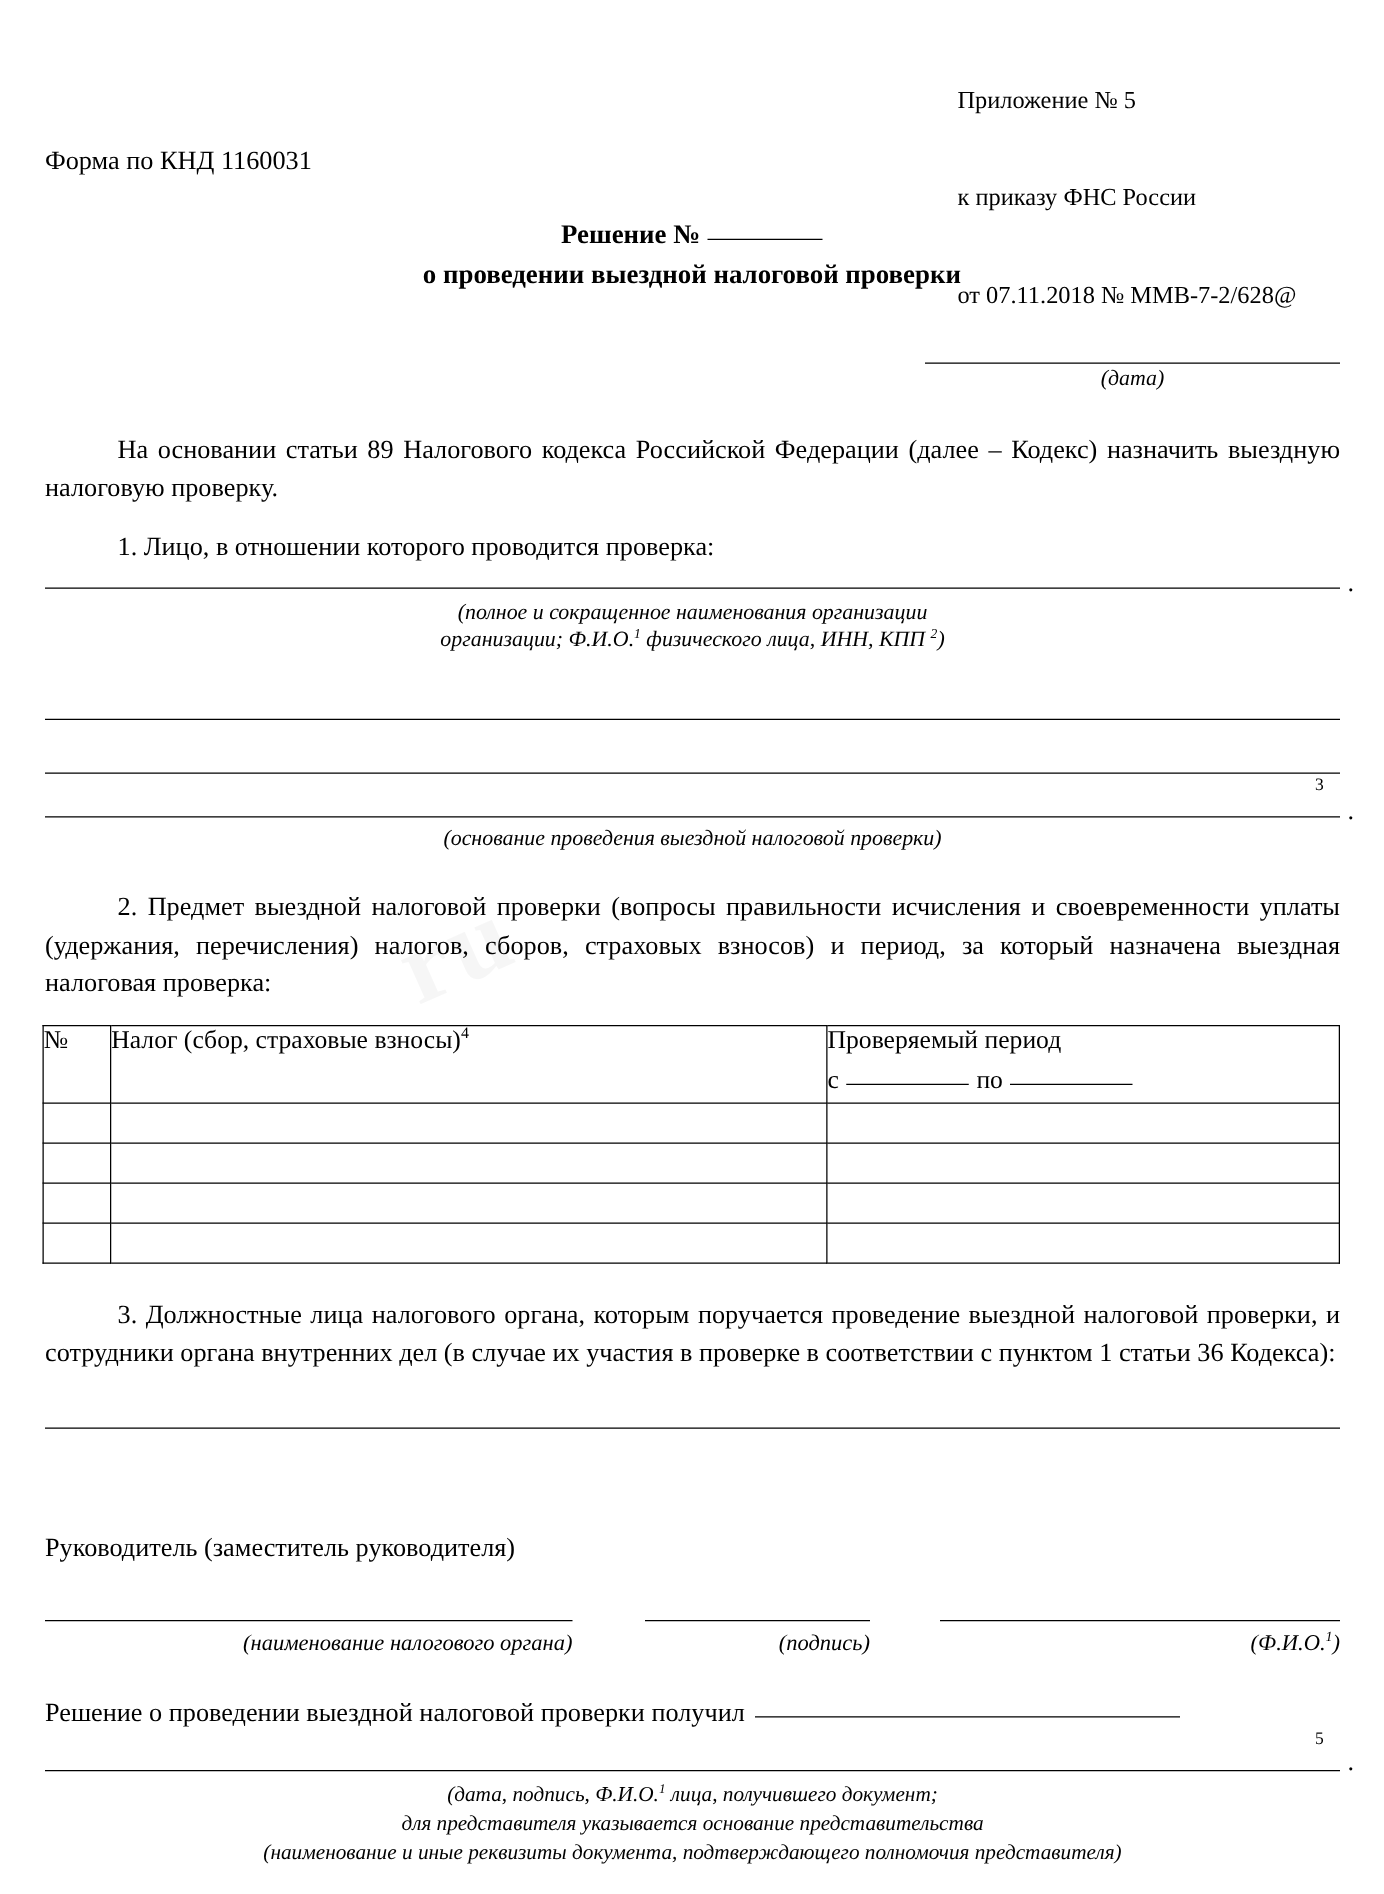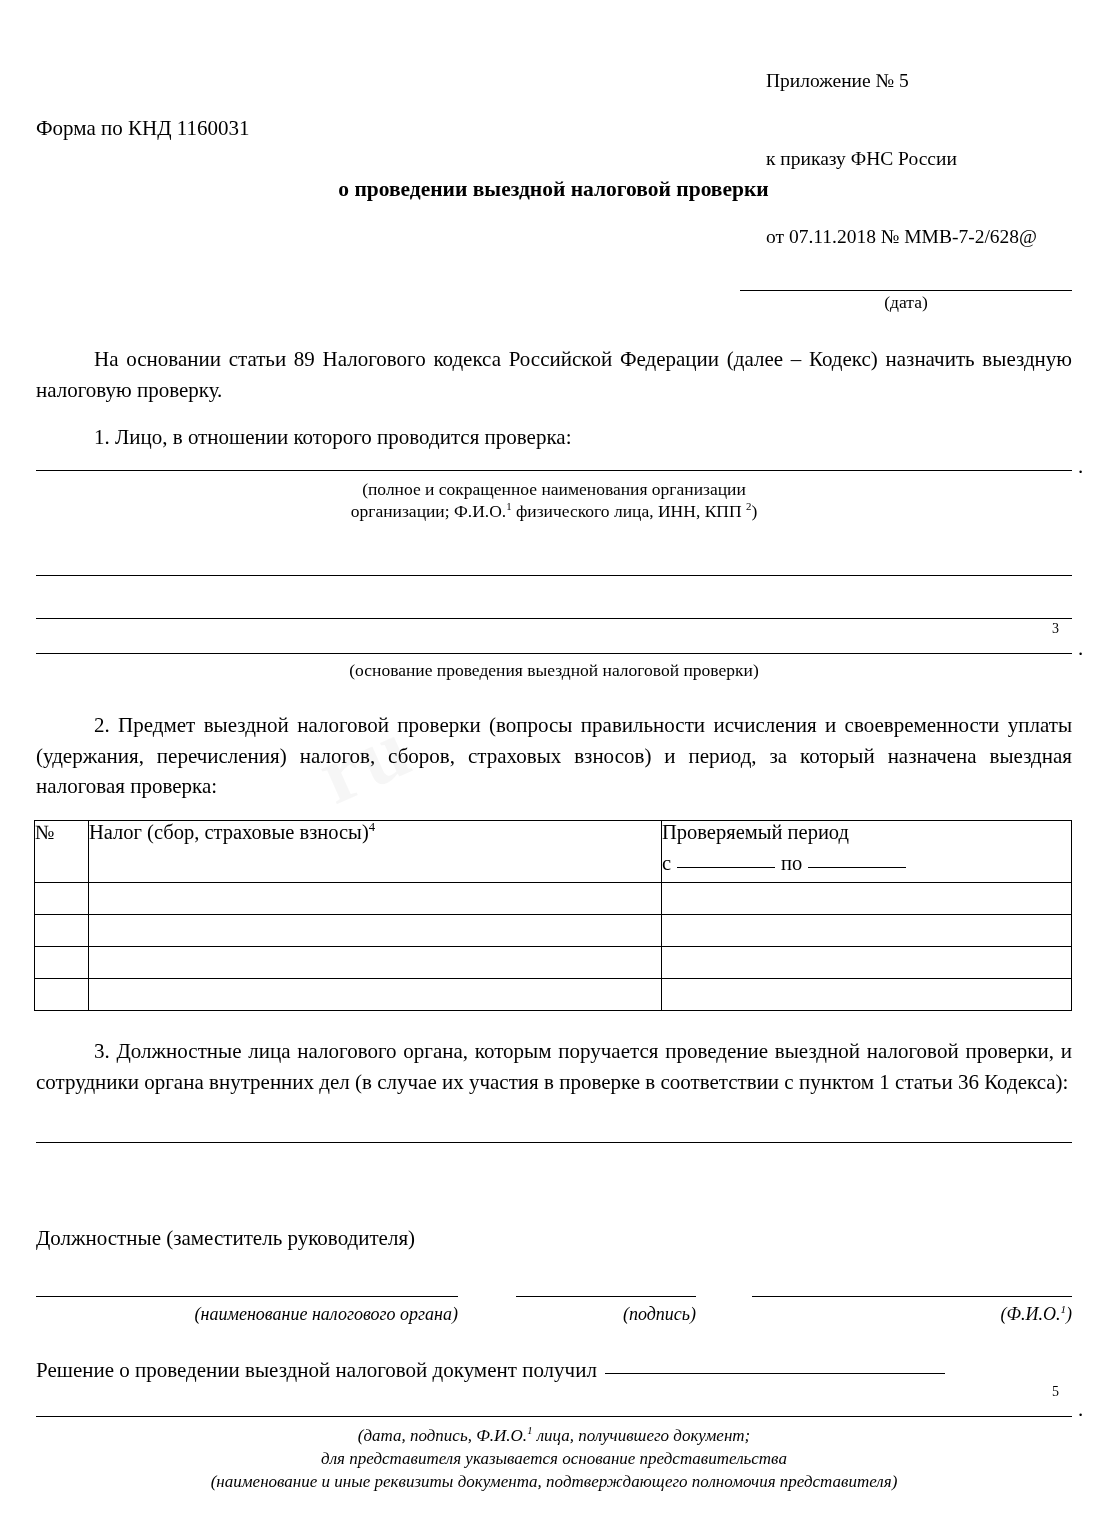--- a/index.html
+++ b/index.html
@@ -68,20 +68,21 @@
     position: absolute;
     left: 740px;
     top: 272px;
     width: 332px;
   }
   .rule-full {
     border-bottom: 1.5px solid #000;
     height: 18px;
   }
   .caption {
+    font-style: italic;
     font-size: 17.5px;
     line-height: 22px;
     text-align: center;
   }
   .caption-sm {
     font-style: italic;
     font-size: 16.5px;
     line-height: 21px;
     text-align: center;
   }
@@ -234,20 +235,23 @@
 
   <div class="appendix">
     <div>Приложение № 5</div>
     <div>к приказу ФНС России</div>
     <div>от 07.11.2018 № ММВ-7-2/628@</div>
   </div>
 
   <div class="form-code">Форма по КНД 1160031</div>
 
   <div class="title-block">
+    <span class="title-line1">
+      <span>Решение №</span><span class="title-rule"></span>
+    </span>
     <span class="title-line2">о проведении выездной налоговой проверки</span>
   </div>
 
   <div class="date-wrap">
     <div class="rule-full"></div>
     <div class="caption">(дата)</div>
   </div>
 
   <div class="para p-osnovanie">На основании статьи 89 Налогового кодекса Российской Федерации (далее – Кодекс) назначить выездную налоговую проверку.</div>
 
@@ -310,36 +314,36 @@
         <td class="cell-empty"></td>
       </tr>
     </tbody>
   </table>
 
   <div class="para p-item3">3. Должностные лица налогового органа, которым поручается проведение выездной налоговой проверки, и сотрудники органа внутренних дел (в случае их участия в проверке в соответствии с пунктом 1 статьи 36 Кодекса):</div>
 
   <div class="line-row" style="top:1142px;"></div>
 
 
-  <div class="sig-head">Должностные (заместитель руководителя)</div>
+  <div class="sig-head">Руководитель (заместитель руководителя)</div>
 
   <div class="sig-rules">
     <div class="sig-rule" style="left:36px;  width:422px;"></div>
     <div class="sig-rule" style="left:516px; width:180px;"></div>
     <div class="sig-rule" style="left:752px; width:320px;"></div>
   </div>
 
   <div class="sig-cap" style="left:36px;  top:1304px; width:422px;">(наименование налогового органа)</div>
   <div class="sig-cap" style="left:516px; top:1304px; width:180px;">(подпись)</div>
   <div class="sig-cap" style="left:752px; top:1304px; width:320px;">
     <span>(Ф.И.О.</span><sup>1</sup><span>)</span>
   </div>
 
   <div class="received">
-    <span>Решение о проведении выездной налоговой документ получил</span><span class="received-rule"></span>
+    <span>Решение о проведении выездной налоговой проверки получил</span><span class="received-rule"></span>
   </div>
 
   <div class="sup-mark" style="left:1052px; top:1385px;">5</div>
   <div class="dot" style="left:1078px; top:1399px;">.</div>
 
   <div class="line-row" style="top:1416px;"></div>
 
   <div class="footer-caps">
     <div>
       <span>(дата, подпись, Ф.И.О.</span><sup>1</sup><span> лица, получившего документ;</span>

